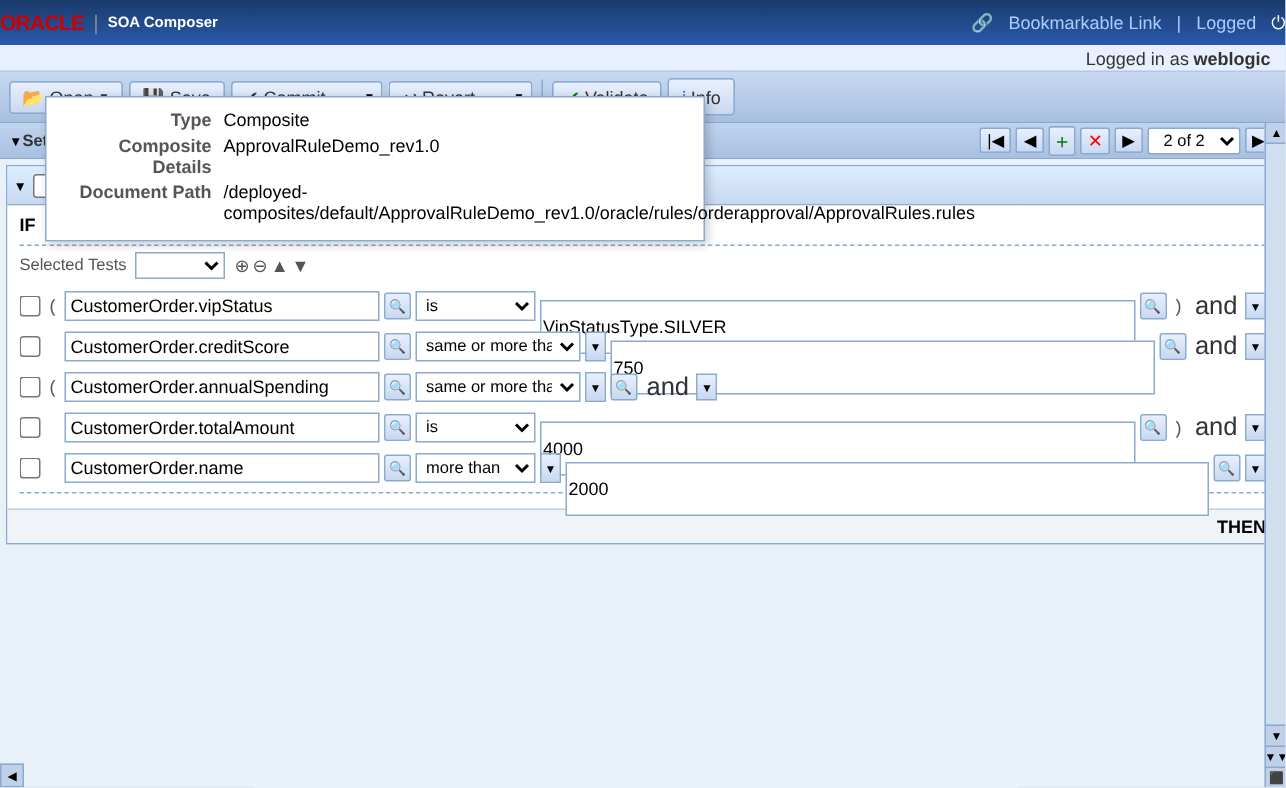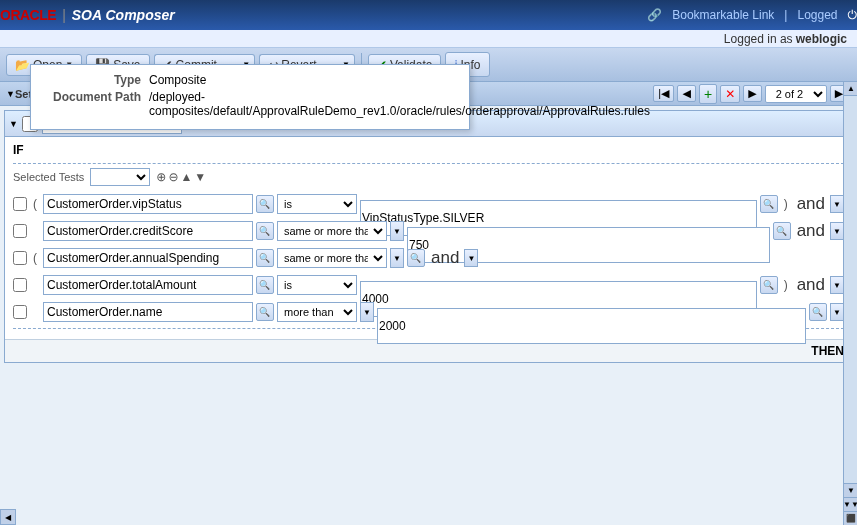--- a/index.html
+++ b/index.html
@@ -2,21 +2,21 @@
 <html><head>
   <meta charset="utf-8">
   <style>
     * { box-sizing: border-box; margin: 0; padding: 0; font-family: Arial, sans-serif; font-size: 12px; }
     body { width: 857px; height: 525px; overflow: hidden; background: #d6e4f7; }
 
     
     .header { background: linear-gradient(to bottom, #1a3a6b, #2a5aab); height: 30px; display: flex; padding: 0 0; justify-content: space-between; }
     .header-logo { display: flex; align-items: center; gap: 6px; }
     .oracle-logo { color: #cc0000; font-weight: bold; font-size: 14px; letter-spacing: -0.5px; }
-    .soa-title { color: white; font-size: 14px; font-weight: bold; font-style: italic; }
+    .soa-title { color: white; font-size: 10px; font-weight: bold; }
     .header-links { color: #aaccff; font-size: 11px; display: flex; align-items: center; gap: 10px; }
     .header-links a { color: #aaccff; text-decoration: none; }
 
     
     .subheader { background: #e8f0ff; height: 18px; display: flex; align-items: center; justify-content: flex-end; padding-right: 10px; border-bottom: 1px solid #b0c8e8; }
     .subheader-text { color: #333; font-size: 11px; margin-left: 20px; }
     .subheader-text strong { font-weight: bold; }
 
     
     .toolbar { background: linear-gradient(to bottom, #c8d8f0, #a8c0e0); height: 34px; display: flex; align-items: center; padding: 0 6px; gap: 4px; border-bottom: 1px solid #8aaad0; }
@@ -139,20 +139,24 @@
   <div class="tb-btn">
     <span style="color:#3366cc;">ℹ</span>
     <span>Info</span>
   </div>
 </div>
 
 <div class="info-popup">
   <div class="info-row">
     <span class="info-label">Type</span>
     <span class="info-value">Composite</span>
+  </div>
+  <div class="info-row">
+    <span class="info-label">Composite Details</span>
+    <span class="info-value">ApprovalRuleDemo_rev1.0</span>
   </div>
   <div class="info-row">
     <span class="info-label">Document Path</span>
     <span class="info-value">/deployed-composites/default/ApprovalRuleDemo_rev1.0/oracle/rules/orderapproval/ApprovalRules.rules</span>
   </div>
 </div>
 
 <div class="main-area">
 
   <div class="setup-bar">

